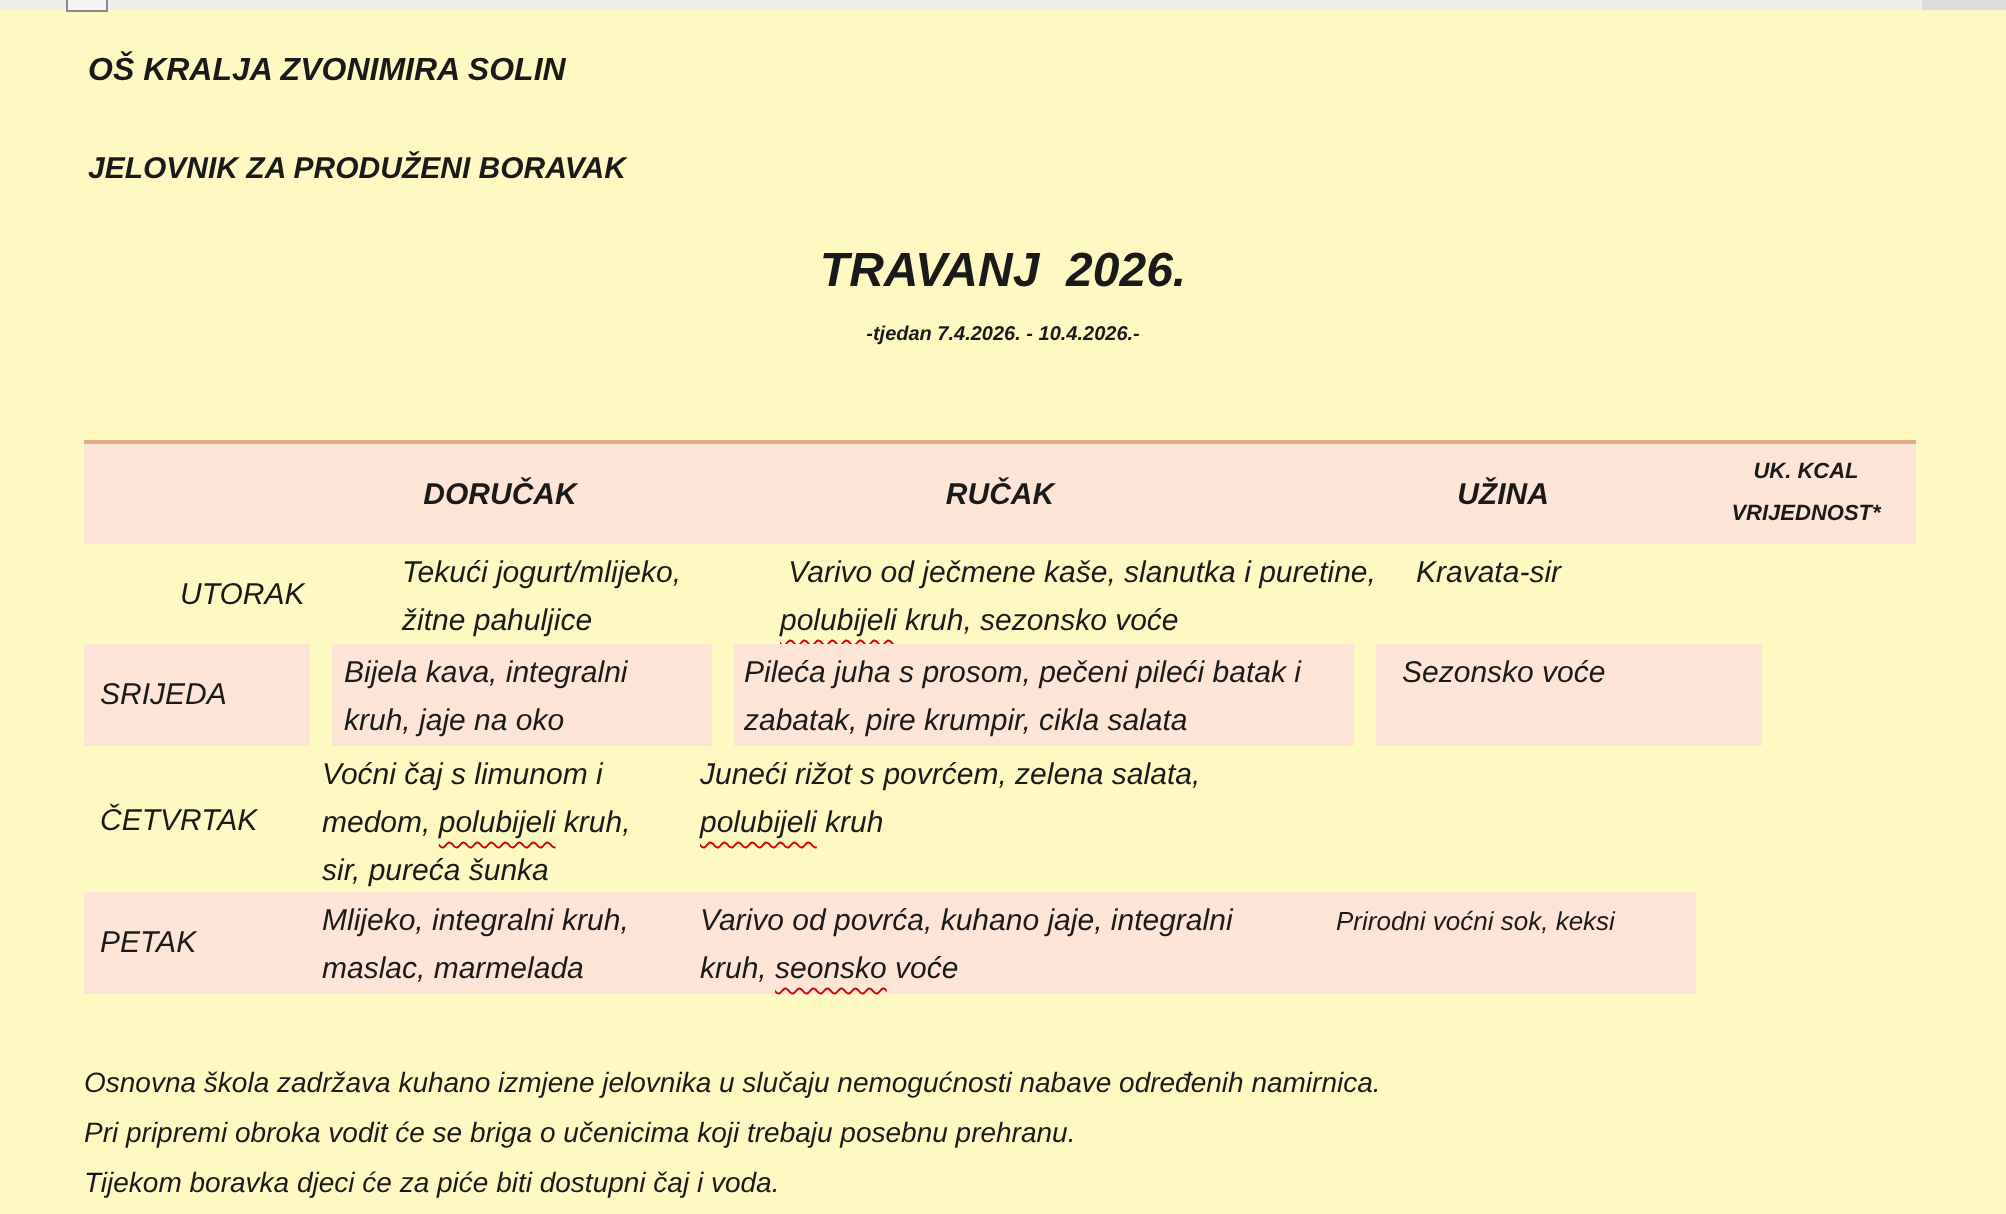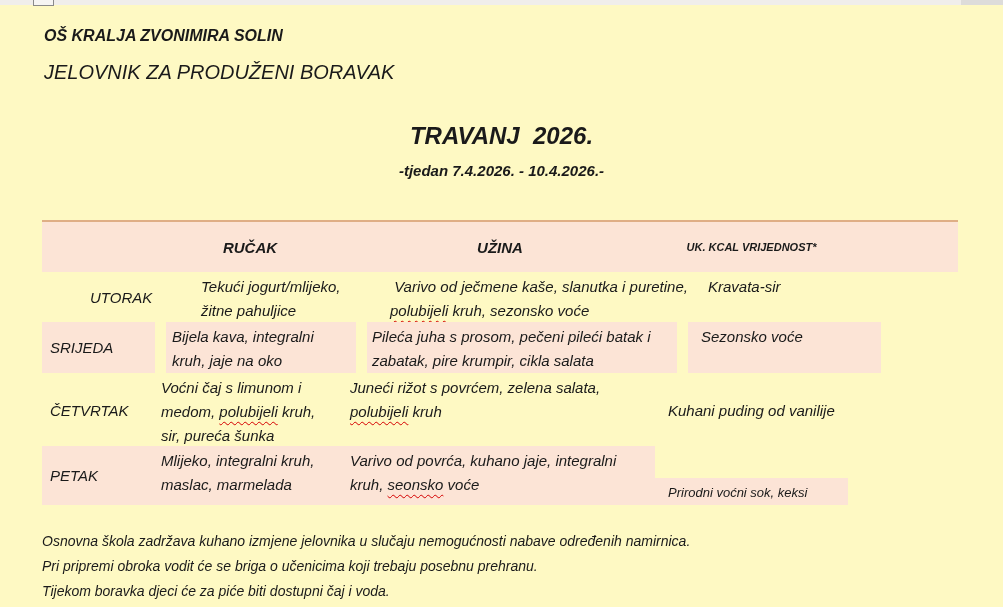--- a/index.html
+++ b/index.html
@@ -4,40 +4,40 @@
 <style>
   html,body{margin:0;padding:0;background:#fff;}
   .page{position:relative;width:1003px;height:607px;background:#fef9c3;overflow:hidden;
         font-family:"Liberation Sans",sans-serif;color:#1a1a1a;font-style:italic;}
   
   .top-strip{position:absolute;left:0;top:0;width:1003px;height:5px;background:#f0eeeb;}
   .top-strip-dark{position:absolute;left:961px;top:0;width:42px;height:5px;background:#dddcda;}
   .top-box{position:absolute;left:33px;top:-2px;width:19px;height:6px;background:#f6f5f3;border:1px solid #8a8a8a;}
   
   .school{position:absolute;left:44px;top:27px;font-size:16px;font-weight:bold;}
-  .subtitle{position:absolute;left:44px;top:61px;font-size:20px;font-weight:normal;}
+  .subtitle{position:absolute;left:44px;top:76px;font-size:15px;font-weight:bold;}
   .month{position:absolute;left:0;top:122px;width:1003px;text-align:center;font-size:24px;font-weight:bold;white-space:pre;}
-  .week{position:absolute;left:0;top:162px;width:1003px;text-align:center;font-size:15px;font-weight:bold;}
+  .week{position:absolute;left:0;top:162px;width:1003px;text-align:center;font-size:10px;font-weight:bold;}
   
   .menu-table{position:absolute;left:42px;top:220px;width:916px;font-size:15px;}
   .hdr-row{display:grid;grid-template-columns:113px 190px 310px 193px 110px;height:50px;
            background:#fce4d6;border-top:2px solid #dfae85;}
   .hdr-cell{display:flex;align-items:center;justify-content:center;font-weight:bold;text-align:center;}
   .hdr-cell.kcal{font-size:11px;line-height:21px;padding:0 8px;}
   .row{display:grid;grid-template-columns:113px 190px 310px 193px 110px;}
   .row.r0{height:50px;margin-left:40px;} .row.r1{height:51px;gap:11px;} .row.r2{height:73px;} .row.r3{height:51px;}
   .row.shaded .cell{background:#fce4d6;}
   .row.shaded .cell.kcal{background:transparent;}
   .cell{padding-top:3px;line-height:24px;}
   .cell.day{display:flex;align-items:center;padding:0 0 0 8px;}
   .cell.breakfast{padding-left:6px;}
   .cell.lunch{padding-left:5px;}
   .cell.snack{padding-left:13px;}
   .cell.snack.v-mid{display:flex;flex-direction:column;justify-content:center;padding-top:0;}
-  .cell.snack.small{font-size:13px;margin-top:32px;}
+  .cell.snack.small{font-size:13px;}
   .line{white-space:pre;}
   .sq{text-decoration-line:underline;text-decoration-style:wavy;text-decoration-color:#d40000;
       text-decoration-thickness:1px;text-underline-offset:4px;}
   
   .footer{position:absolute;left:42px;top:529px;font-size:14px;line-height:25px;}
 </style>
 </head>
 <body>
 
 <div class="page">
@@ -47,20 +47,21 @@
   </div>
 
   <div class="school">OŠ KRALJA ZVONIMIRA SOLIN</div>
   <div class="subtitle">JELOVNIK ZA PRODUŽENI BORAVAK</div>
   <div class="month">TRAVANJ  2026.</div>
   <div class="week">-tjedan 7.4.2026. - 10.4.2026.-</div>
 
   <div class="menu-table">
     <div class="hdr-row">
       <div class="hdr-cell"></div>
+      <div class="hdr-cell">DORUČAK</div>
       <div class="hdr-cell">RUČAK</div>
       <div class="hdr-cell">UŽINA</div>
       <div class="hdr-cell kcal">UK. KCAL VRIJEDNOST*</div>
     </div>
     <div id="table-body">
         <div class="row r0">
           <div class="cell day">UTORAK</div>
           <div class="cell breakfast">
             <div class="line"><span>Tekući jogurt/mlijeko,</span></div>
             <div class="line"><span>žitne pahuljice</span></div>
@@ -93,23 +94,20 @@
           <div class="cell day">ČETVRTAK</div>
           <div class="cell breakfast">
             <div class="line"><span>Voćni čaj s limunom i</span></div>
             <div class="line"><span>medom, </span><span class="sq">polubijeli</span><span> kruh,</span></div>
             <div class="line"><span>sir, pureća šunka</span></div>
           </div>
           <div class="cell lunch">
             <div class="line"><span>Juneći rižot s povrćem, zelena salata,</span></div>
             <div class="line"><span class="sq">polubijeli</span><span> kruh</span></div>
           </div>
-          <div class="cell snack v-mid">
-            <div class="line"><span>Kuhani puding od vanilije</span></div>
-          </div>
           <div class="cell kcal"></div>
         </div>
         <div class="row r3 shaded">
           <div class="cell day">PETAK</div>
           <div class="cell breakfast">
             <div class="line"><span>Mlijeko, integralni kruh,</span></div>
             <div class="line"><span>maslac, marmelada</span></div>
           </div>
           <div class="cell lunch">
             <div class="line"><span>Varivo od povrća, kuhano jaje, integralni</span></div>

